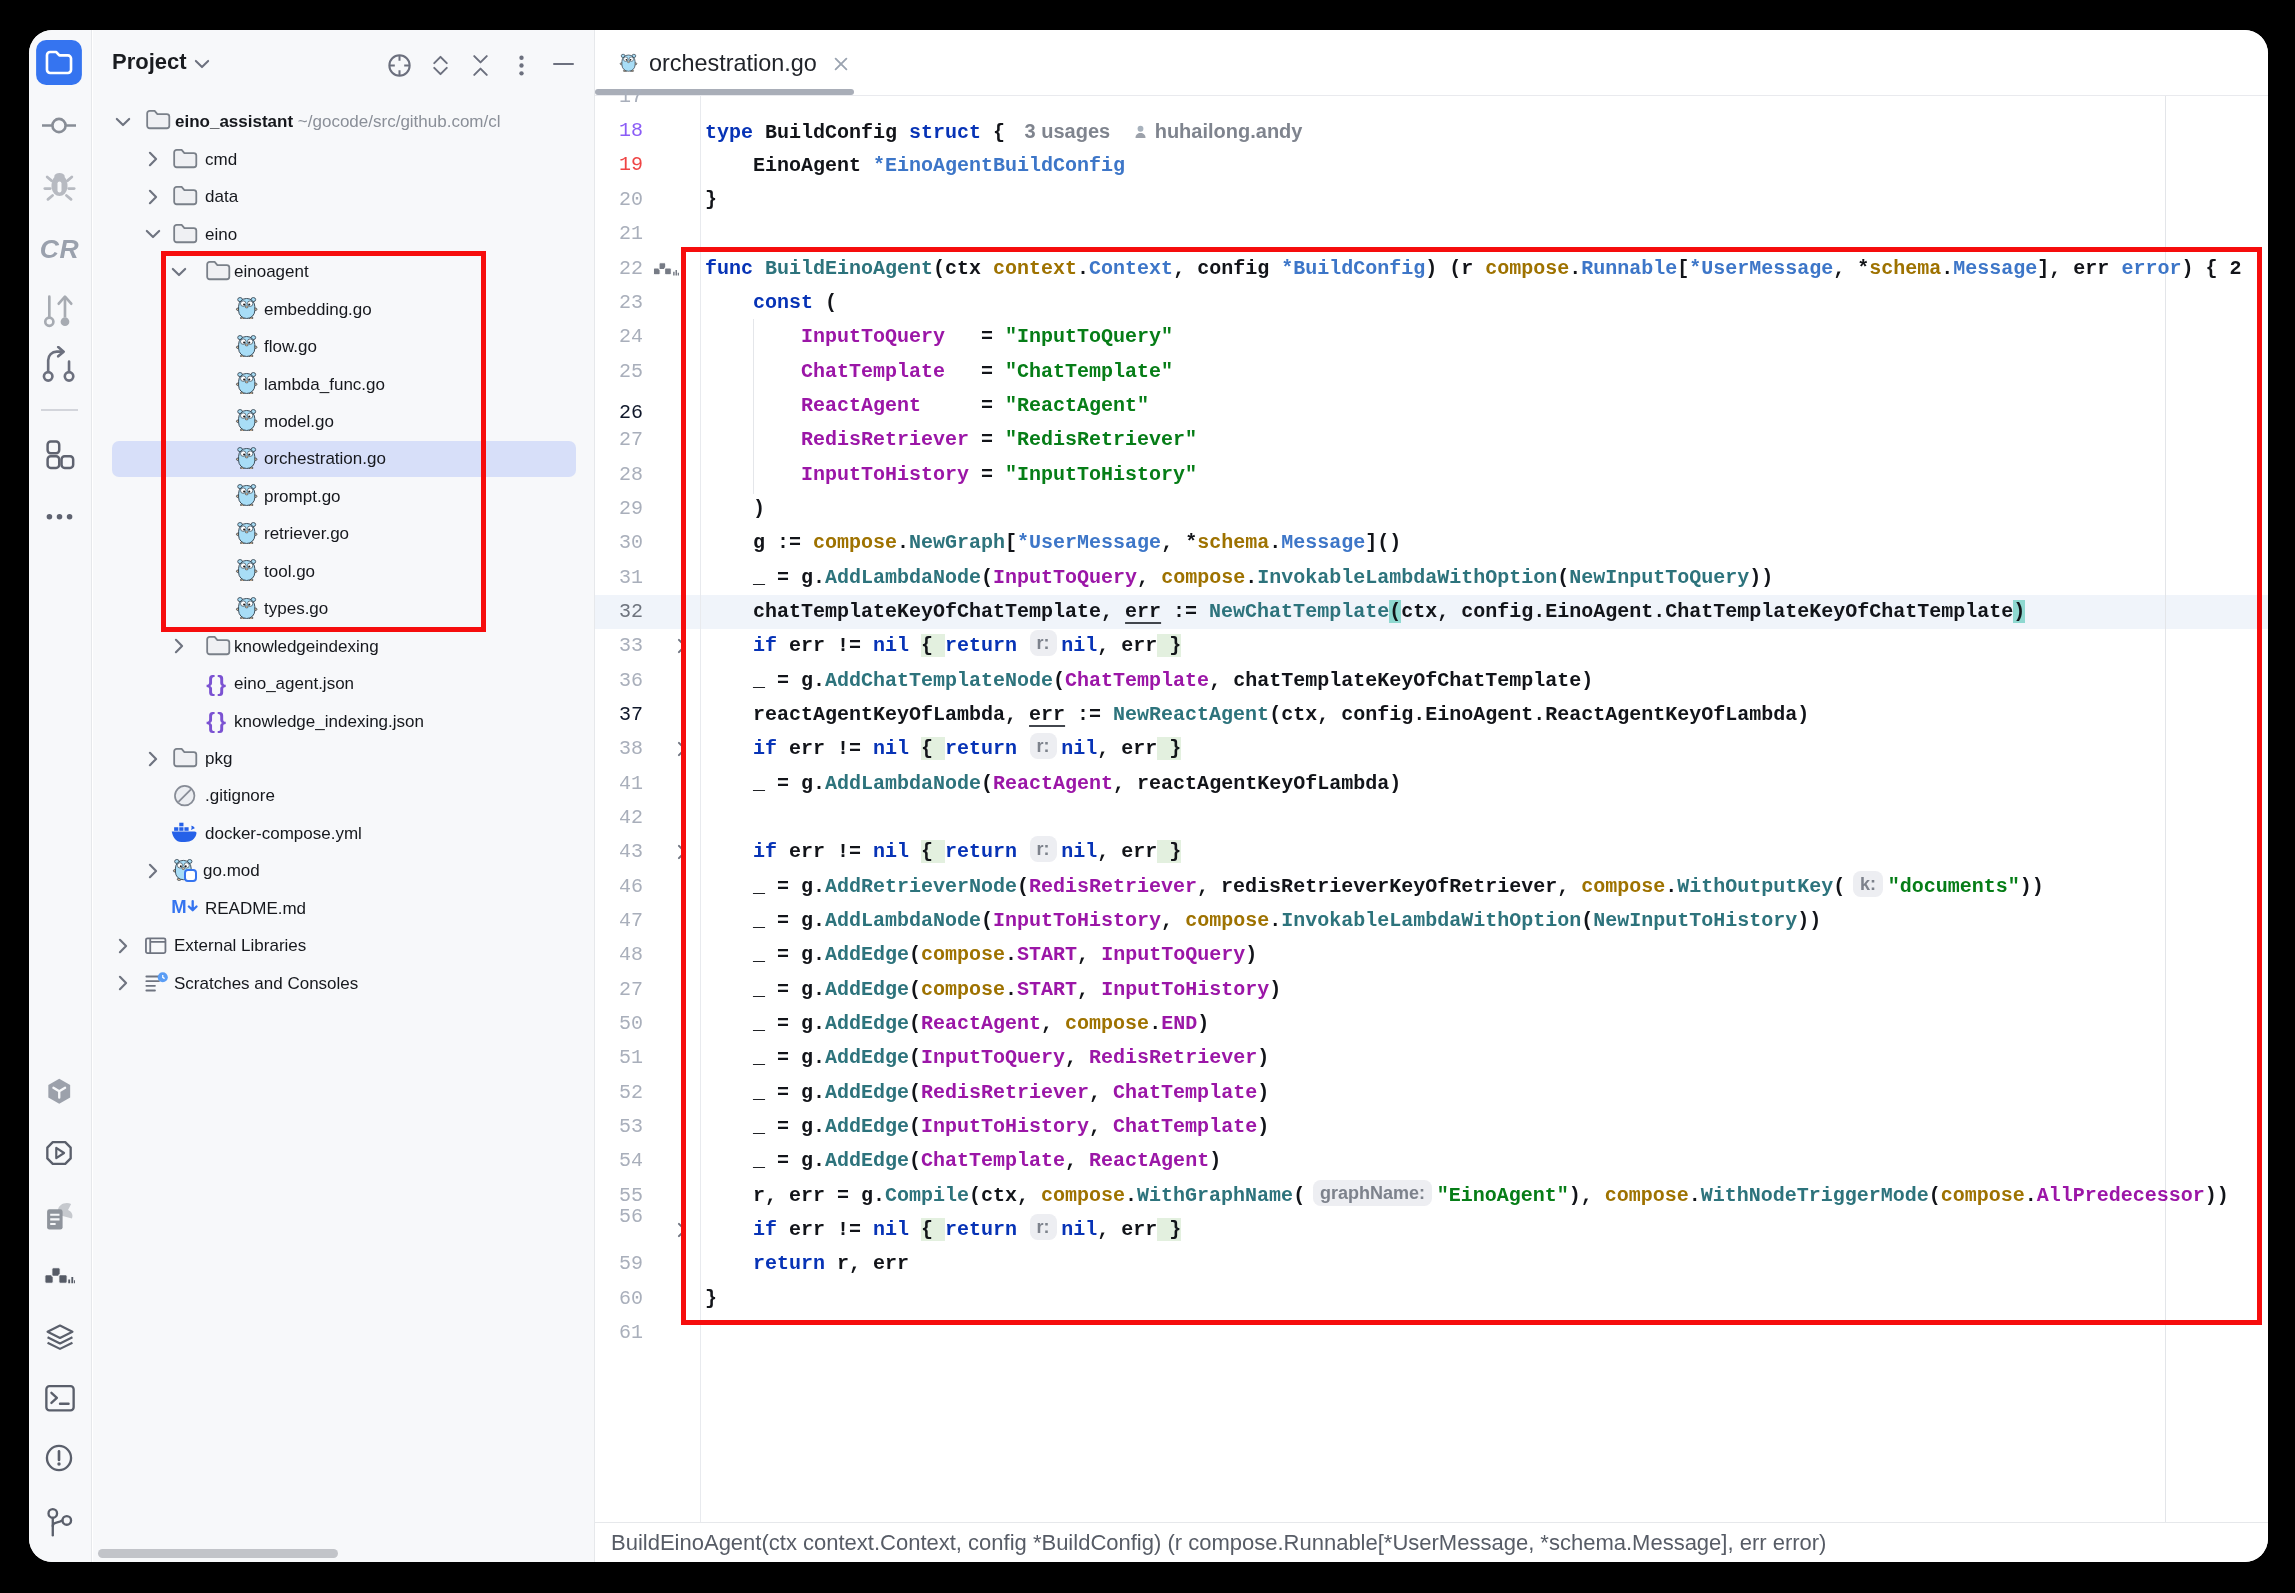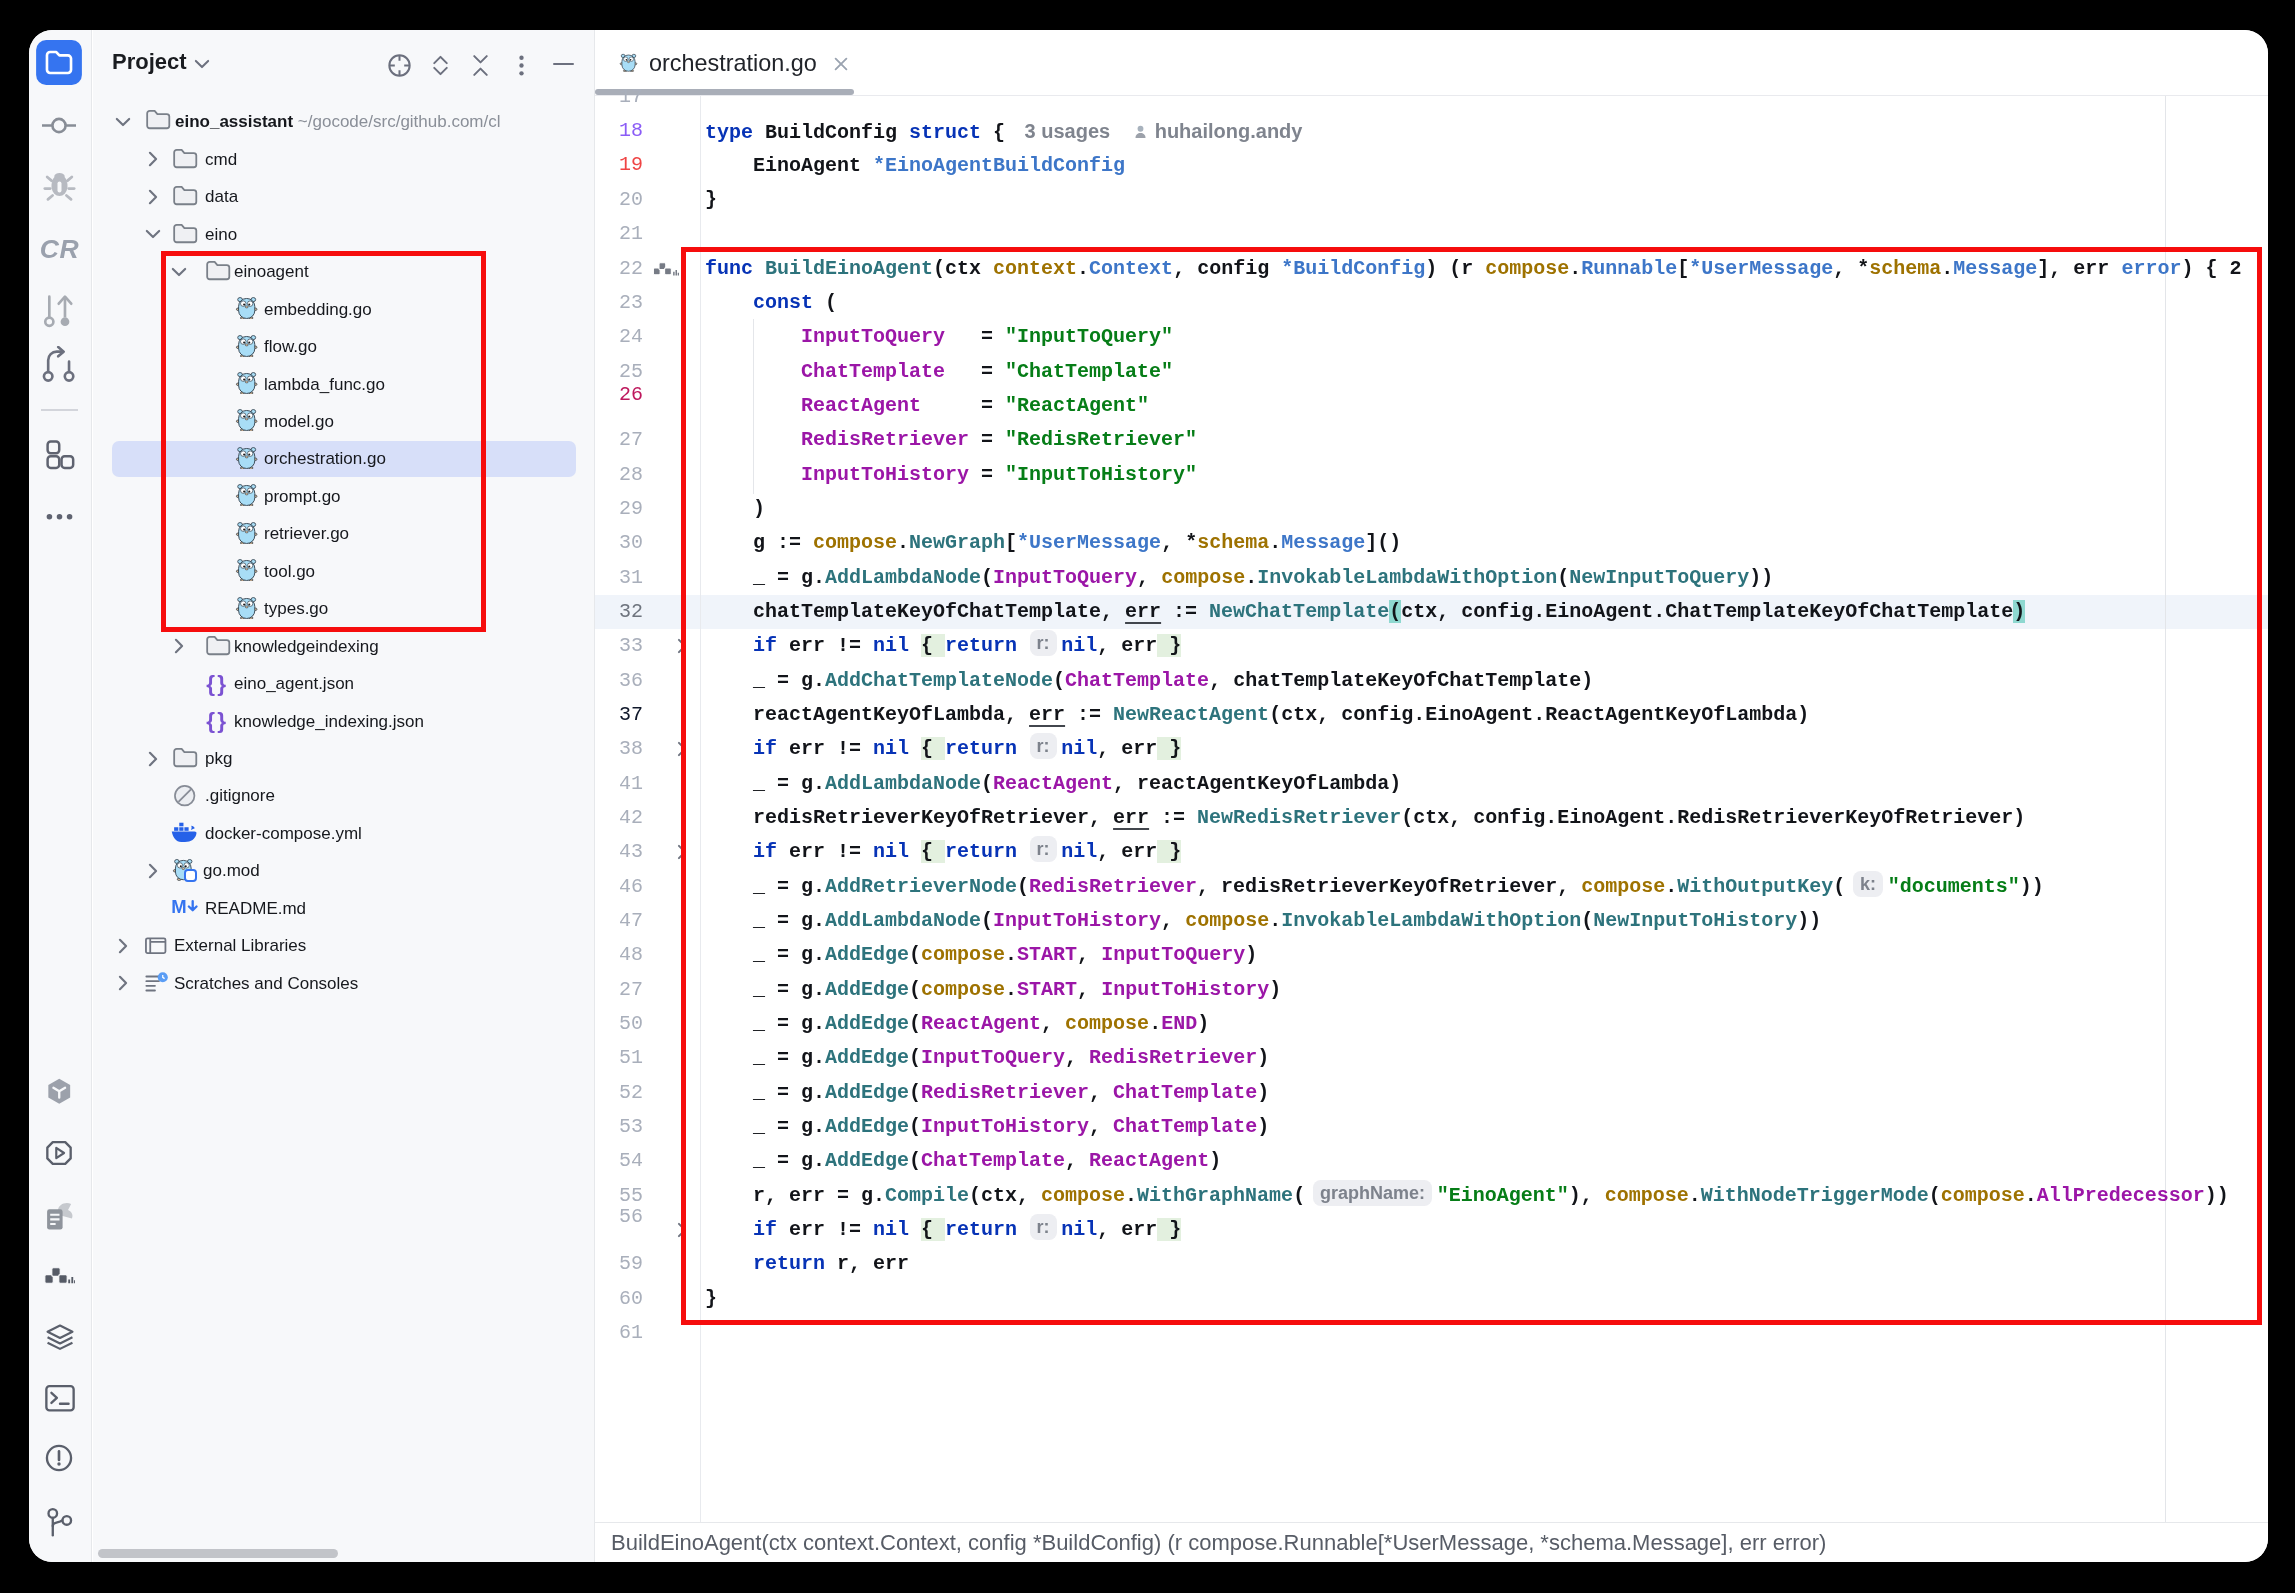--- a/index.html
+++ b/index.html
@@ -422,21 +422,21 @@
     <div class="abs" style="left:724px;top:289px;width:1.2px;height:175px;background:#e4e6ea"></div>
     <div class="lnum" style="top:50px;color:#a9afbb">17</div>
     <div class="lnum" style="top:84px;color:#8b5cf6">18</div>
     <div class="lnum" style="top:118px;color:#ef4444">19</div>
     <div class="lnum" style="top:153px;color:#a9afbb">20</div>
     <div class="lnum" style="top:187px;color:#a9afbb">21</div>
     <div class="lnum" style="top:222px;color:#a9afbb">22</div>
     <div class="lnum" style="top:256px;color:#a9afbb">23</div>
     <div class="lnum" style="top:290px;color:#a9afbb">24</div>
     <div class="lnum" style="top:325px;color:#a9afbb">25</div>
-    <div class="lnum" style="top:348px;color:#be185d">26</div>
+    <div class="lnum" style="top:366px;color:#0f172a">26</div>
     <div class="lnum" style="top:393px;color:#a9afbb">27</div>
     <div class="lnum" style="top:428px;color:#a9afbb">28</div>
     <div class="lnum" style="top:462px;color:#a9afbb">29</div>
     <div class="lnum" style="top:496px;color:#a9afbb">30</div>
     <div class="lnum" style="top:531px;color:#a9afbb">31</div>
     <div class="lnum" style="top:565px;color:#6e747e">32</div>
     <div class="lnum" style="top:599px;color:#a9afbb">33</div>
     <div class="lnum" style="top:634px;color:#a9afbb">36</div>
     <div class="lnum" style="top:668px;color:#0f172a">37</div>
     <div class="lnum" style="top:702px;color:#a9afbb">38</div>
@@ -491,21 +491,20 @@
     <div class="codeline" style="top:428px">        <i class="ct">InputToHistory</i> = <i class="st">"InputToHistory"</i></div>
     <div class="codeline" style="top:462px">    )</div>
     <div class="codeline" style="top:496px">    g := <i class="pk">compose</i>.<i class="fn">NewGraph</i>[<i class="ty">*UserMessage</i>, *<i class="pk">schema</i>.<i class="ty">Message</i>]()</div>
     <div class="codeline" style="top:531px">    _ = g.<i class="fn">AddLambdaNode</i>(<i class="ct">InputToQuery</i>, <i class="pk">compose</i>.<i class="fn">InvokableLambdaWithOption</i>(<i class="fn">NewInputToQuery</i>))</div>
     <div class="codeline" style="top:565px">    chatTemplateKeyOfChatTemplate, <i class="und">err</i> := <i class="fn">NewChatTemplate</i><i class="brace">(</i>ctx, config.EinoAgent.ChatTemplateKeyOfChatTemplate<i class="brace">)</i></div>
     <div class="codeline" style="top:599px">    <i class="kw">if</i> err != <i class="kw">nil</i> <i class="fold">{ </i><i class="kw">return</i><i class="chip" style="margin-left:12.5px">r:</i><i class="kw">nil</i>, err<i class="fold"> }</i></div>
     <div class="codeline" style="top:634px">    _ = g.<i class="fn">AddChatTemplateNode</i>(<i class="ct">ChatTemplate</i>, chatTemplateKeyOfChatTemplate)</div>
     <div class="codeline" style="top:668px">    reactAgentKeyOfLambda, <i class="und">err</i> := <i class="fn">NewReactAgent</i>(ctx, config.EinoAgent.ReactAgentKeyOfLambda)</div>
     <div class="codeline" style="top:702px">    <i class="kw">if</i> err != <i class="kw">nil</i> <i class="fold">{ </i><i class="kw">return</i><i class="chip" style="margin-left:12.5px">r:</i><i class="kw">nil</i>, err<i class="fold"> }</i></div>
     <div class="codeline" style="top:737px">    _ = g.<i class="fn">AddLambdaNode</i>(<i class="ct">ReactAgent</i>, reactAgentKeyOfLambda)</div>
-    <div class="codeline" style="top:771px">    redisRetrieverKeyOfRetriever, <i class="und">err</i> := <i class="fn">NewRedisRetriever</i>(ctx, config.EinoAgent.RedisRetrieverKeyOfRetriever)</div>
     <div class="codeline" style="top:805px">    <i class="kw">if</i> err != <i class="kw">nil</i> <i class="fold">{ </i><i class="kw">return</i><i class="chip" style="margin-left:12.5px">r:</i><i class="kw">nil</i>, err<i class="fold"> }</i></div>
     <div class="codeline" style="top:840px">    _ = g.<i class="fn">AddRetrieverNode</i>(<i class="ct">RedisRetriever</i>, redisRetrieverKeyOfRetriever, <i class="pk">compose</i>.<i class="fn">WithOutputKey</i>(<i class="chip" style="margin-left:7.8px">k:</i><i class="st">"documents"</i>))</div>
     <div class="codeline" style="top:874px">    _ = g.<i class="fn">AddLambdaNode</i>(<i class="ct">InputToHistory</i>, <i class="pk">compose</i>.<i class="fn">InvokableLambdaWithOption</i>(<i class="fn">NewInputToHistory</i>))</div>
     <div class="codeline" style="top:908px">    _ = g.<i class="fn">AddEdge</i>(<i class="pk">compose</i>.<i class="ct">START</i>, <i class="ct">InputToQuery</i>)</div>
     <div class="codeline" style="top:943px">    _ = g.<i class="fn">AddEdge</i>(<i class="pk">compose</i>.<i class="ct">START</i>, <i class="ct">InputToHistory</i>)</div>
     <div class="codeline" style="top:977px">    _ = g.<i class="fn">AddEdge</i>(<i class="ct">ReactAgent</i>, <i class="pk">compose</i>.<i class="ct">END</i>)</div>
     <div class="codeline" style="top:1011px">    _ = g.<i class="fn">AddEdge</i>(<i class="ct">InputToQuery</i>, <i class="ct">RedisRetriever</i>)</div>
     <div class="codeline" style="top:1046px">    _ = g.<i class="fn">AddEdge</i>(<i class="ct">RedisRetriever</i>, <i class="ct">ChatTemplate</i>)</div>
     <div class="codeline" style="top:1080px">    _ = g.<i class="fn">AddEdge</i>(<i class="ct">InputToHistory</i>, <i class="ct">ChatTemplate</i>)</div>
     <div class="codeline" style="top:1114px">    _ = g.<i class="fn">AddEdge</i>(<i class="ct">ChatTemplate</i>, <i class="ct">ReactAgent</i>)</div>

